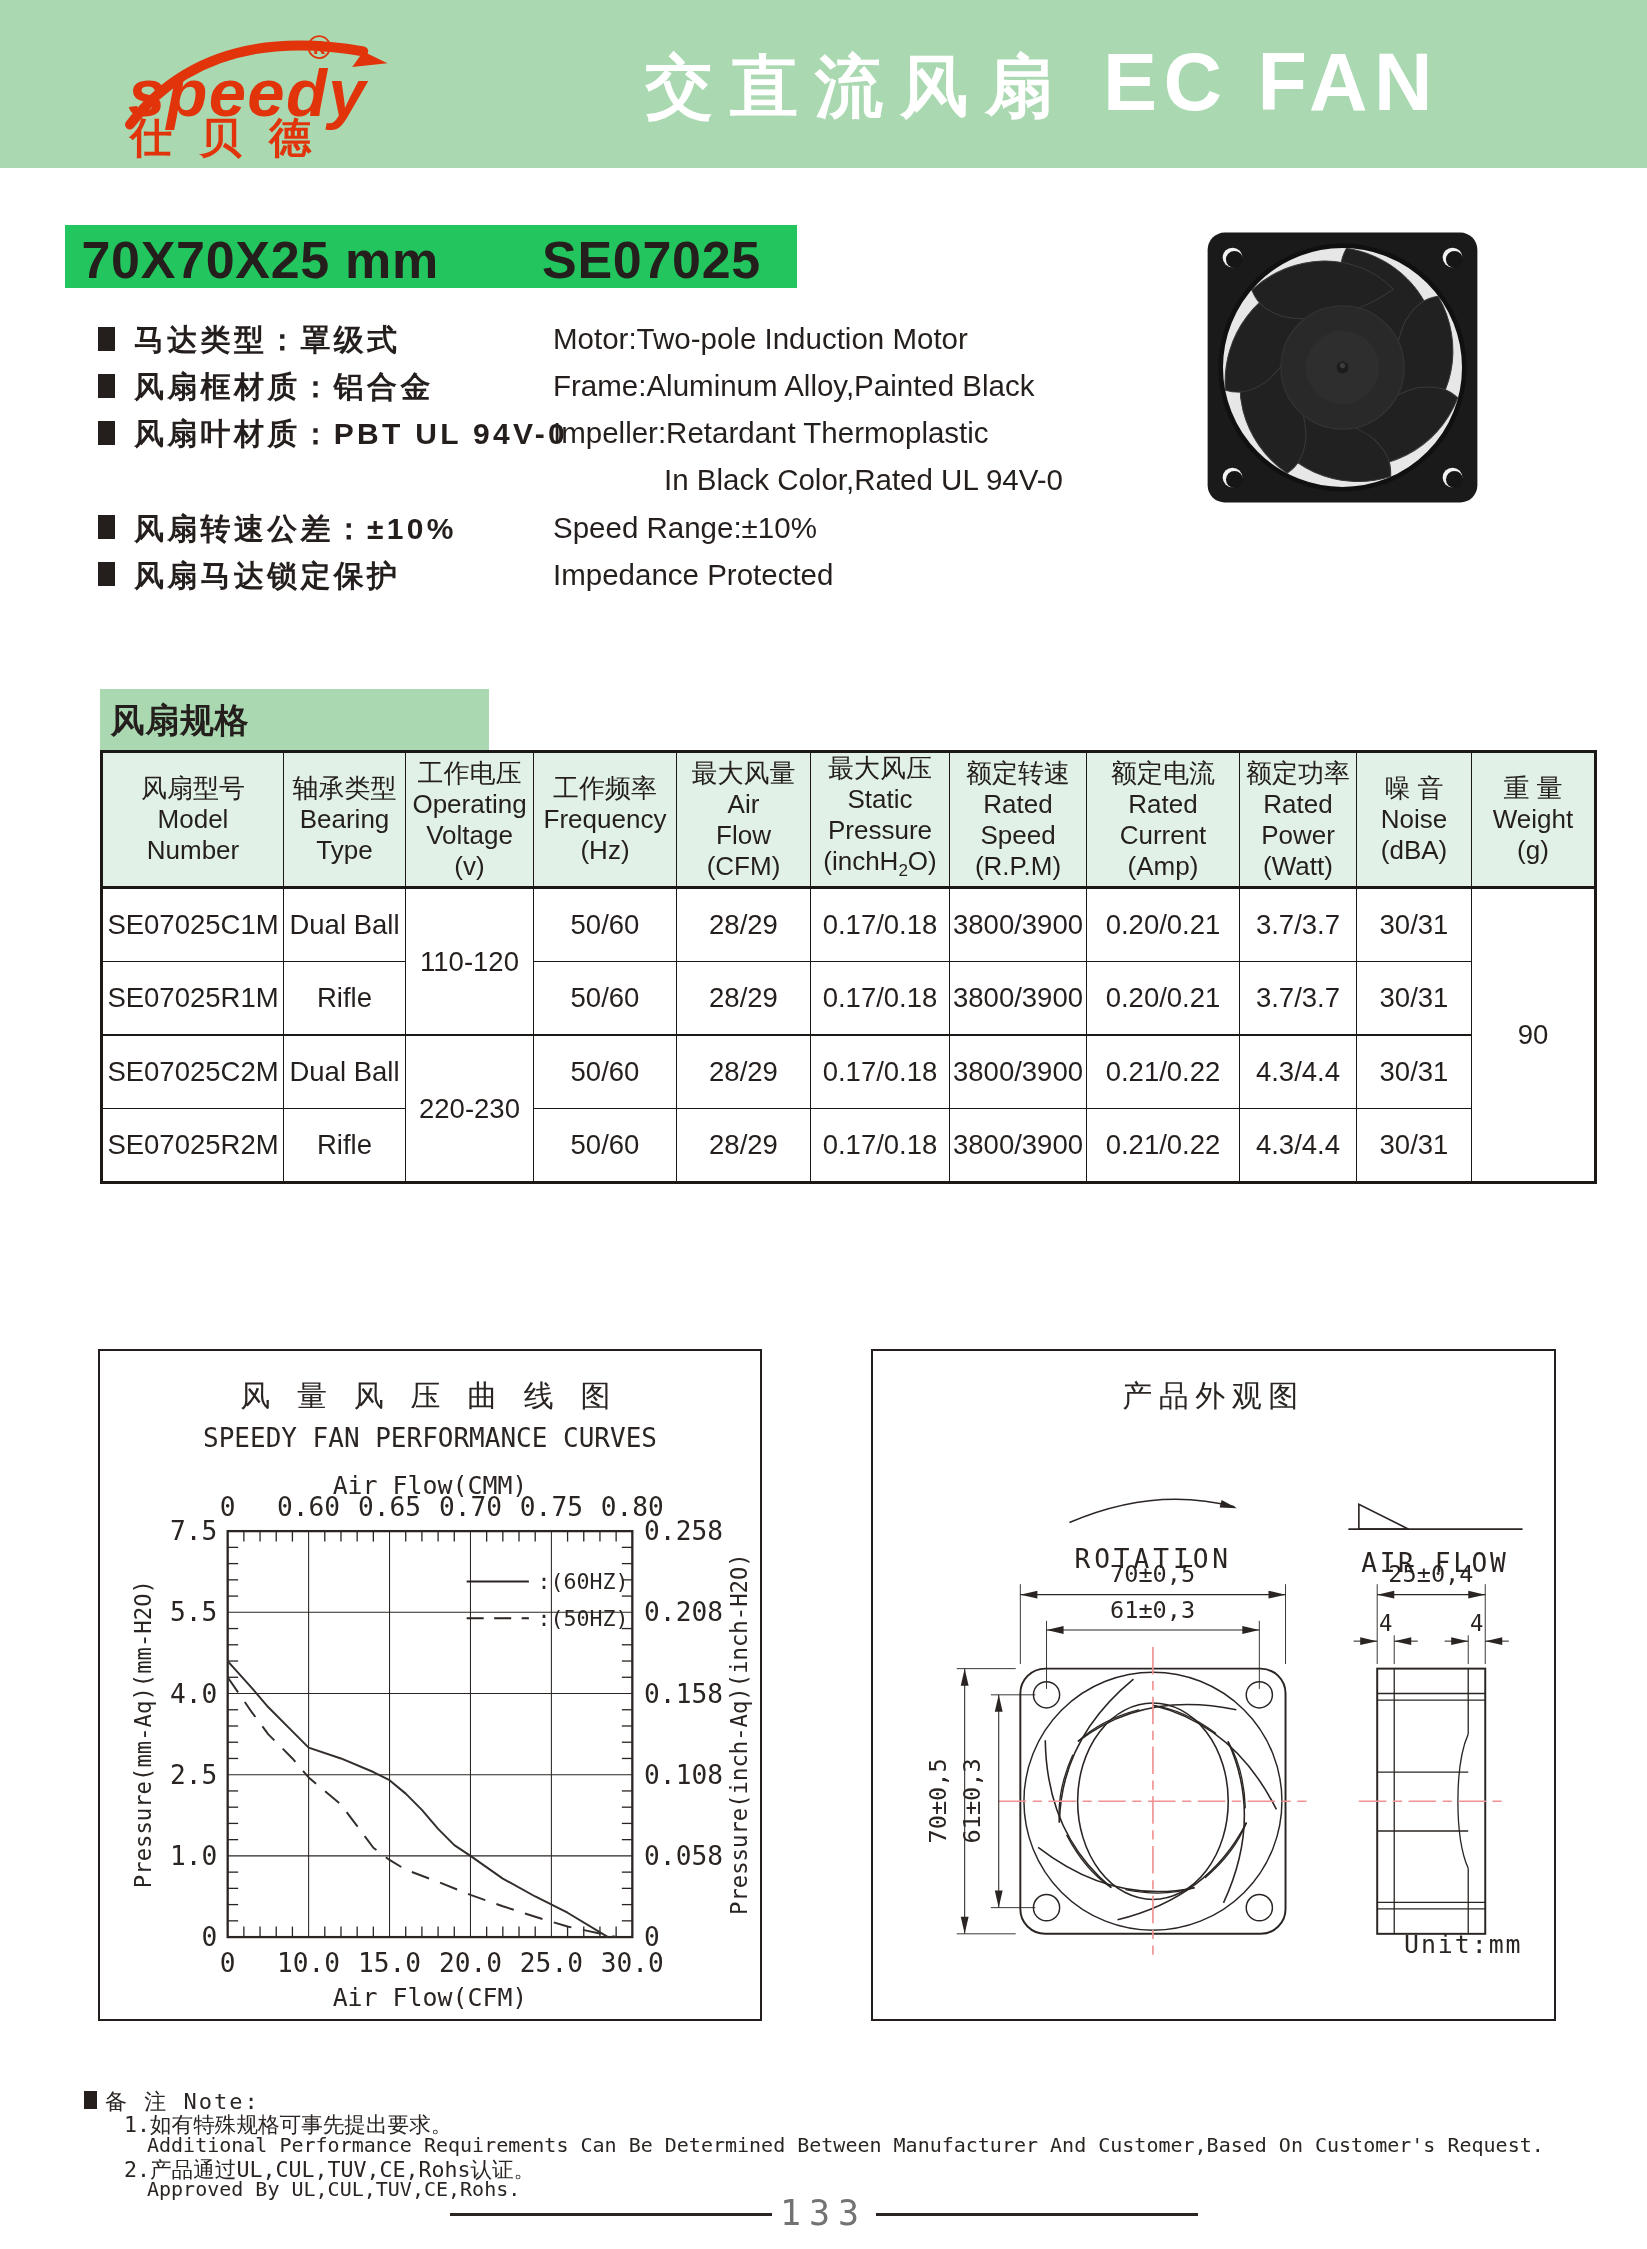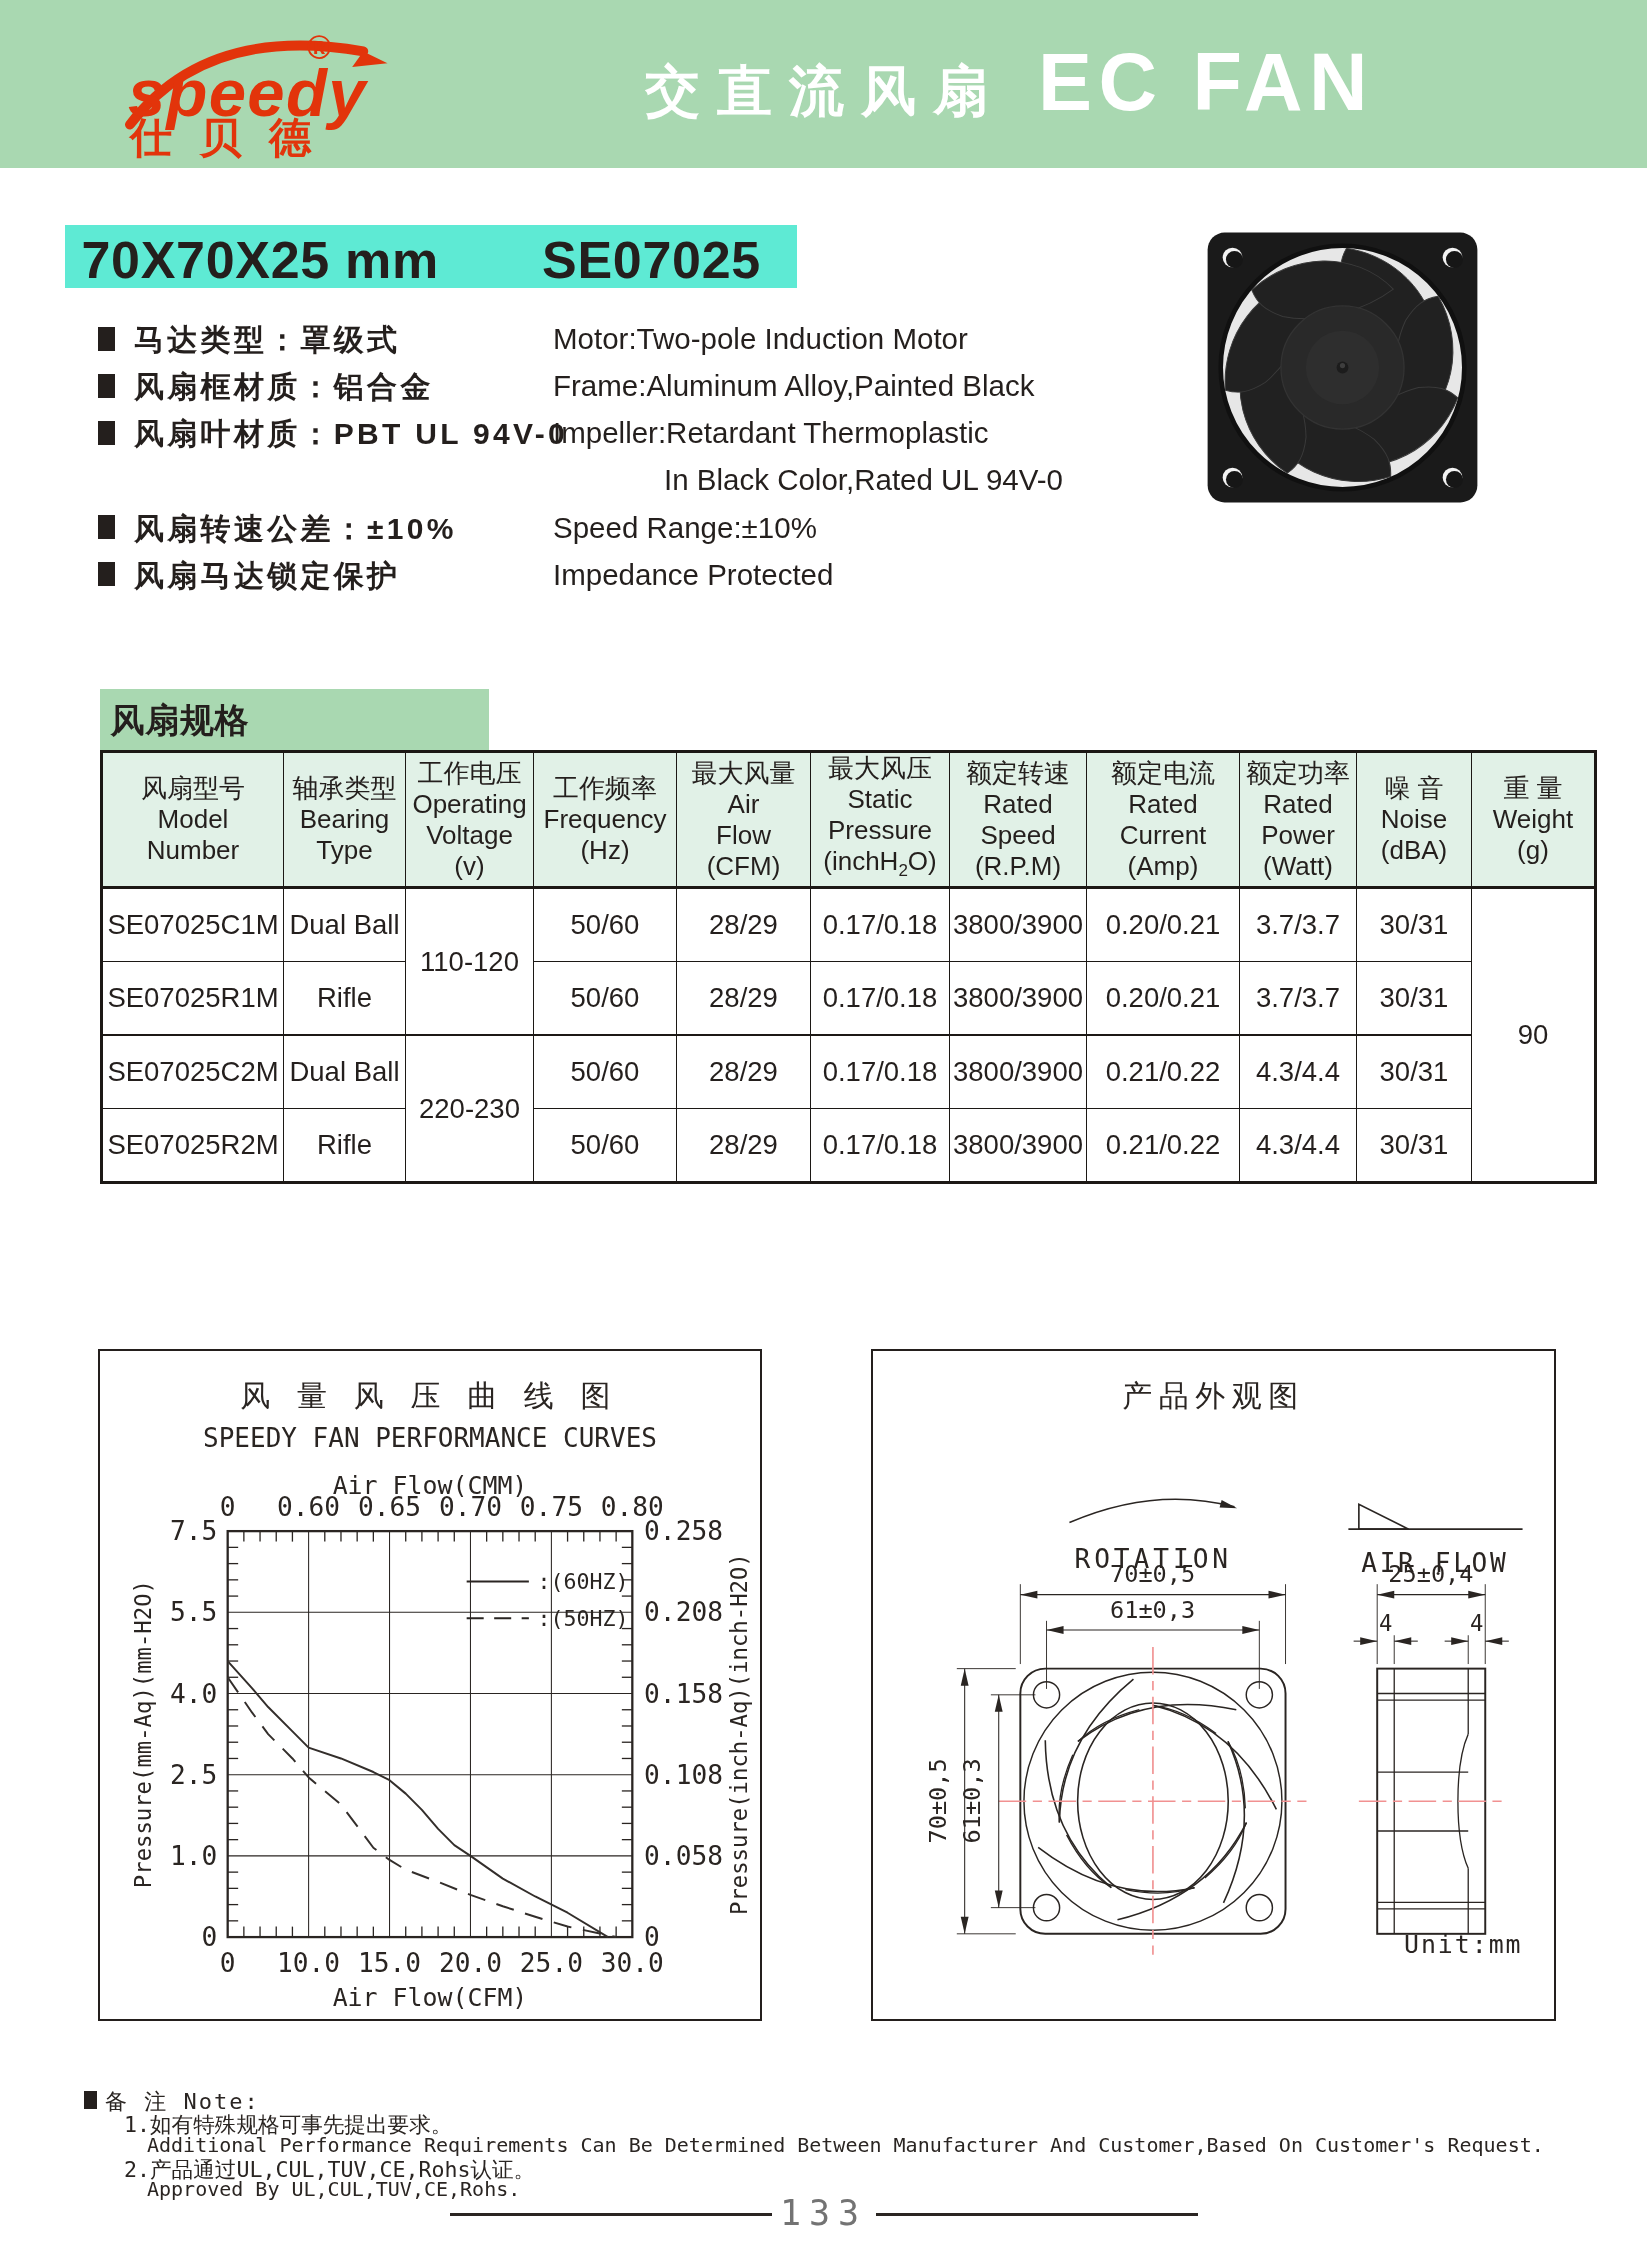--- a/index.html
+++ b/index.html
@@ -8,24 +8,24 @@
   .abs{position:absolute;}
   
   .hdr{left:0;top:0;width:1647px;height:168px;background:#a9d8b1;}
   .logo{left:92px;top:11.8px;width:353px;height:154px;}
   .logo-swoosh{left:0;top:0;width:353px;height:154px;}
   .brand{left:36px;top:47px;font-size:67px;font-style:italic;font-weight:800;
          color:#e2340b;letter-spacing:1.3px;line-height:1;}
   .reg{left:215px;top:19.6px;font-size:33px;color:#e2340b;font-weight:700;font-style:normal;line-height:1;}
   .logo-cn{left:38px;top:105px;font-size:42px;font-weight:800;color:#e2340b;letter-spacing:27.5px;line-height:1;}
   .hdr-title{left:645px;top:34px;white-space:nowrap;color:#ffffff;line-height:1.2;}
-  .hdr-title .cn{font-size:55px;font-weight:800;letter-spacing:17px;}
+  .hdr-title .cn{font-size:68px;font-weight:800;letter-spacing:17px;}
   .hdr-title .en{font-size:81px;font-weight:800;letter-spacing:6.5px;margin-left:33px;}
   
-  .band{left:65px;top:225px;width:732px;height:63px;background:#5eead4;}
+  .band{left:65px;top:225px;width:732px;height:63px;background:#22c55e;}
   .band-size{left:16.4px;top:4.6px;font-size:52px;font-weight:800;letter-spacing:0.7px;}
   .band-model{left:477px;top:4.6px;font-size:52px;font-weight:800;letter-spacing:0.7px;}
   
   .bsq{width:17px;height:23.6px;background:#241f1d;}
   .bcn{left:134px;font-size:30px;font-weight:700;letter-spacing:3.3px;white-space:nowrap;}
   .ben{left:553px;font-size:29.5px;font-weight:400;white-space:nowrap;}
   
   .speclabel{left:100px;top:689px;width:389px;height:62px;background:#a9d8b1;}
   .speclabel div{position:absolute;left:10.5px;top:9.2px;font-size:34px;font-weight:800;letter-spacing:0.7px;}
   table.spec{position:absolute;left:100px;top:750px;width:1493px;border-collapse:collapse;

